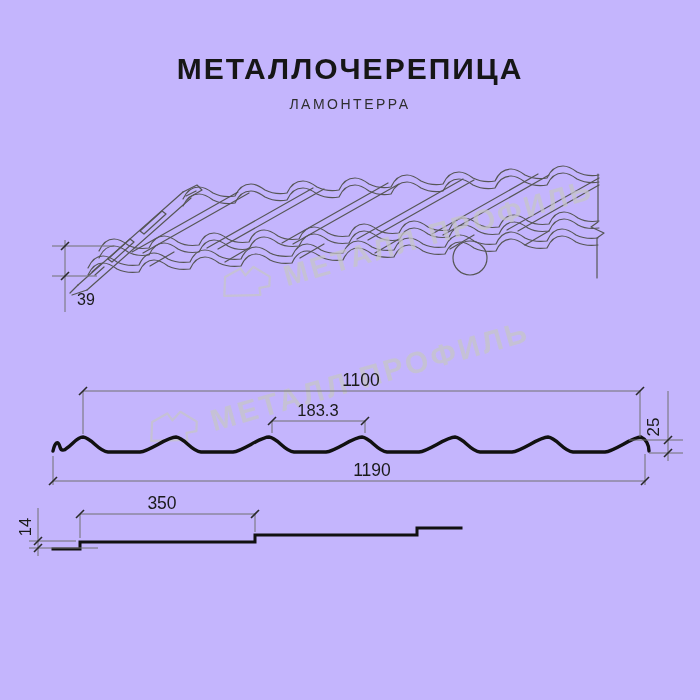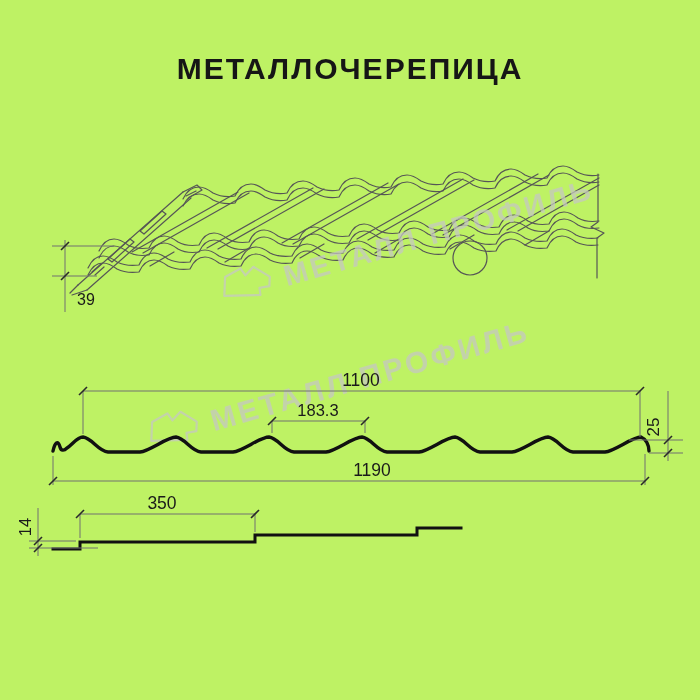--- a/index.html
+++ b/index.html
@@ -1,19 +1,19 @@
 <!DOCTYPE html>
 <html><head>
 <meta charset="utf-8">
 <style>
   html,body{margin:0;padding:0;}
   .page{
     position:relative;
     width:700px;height:700px;
-    background:#bef264;
+    background:#c4b5fd;
     overflow:hidden;
     font-family:"Liberation Sans",sans-serif;
   }
   .header{
     position:absolute;
     top:52px;left:0;right:0;
     text-align:center;
   }
   .title{
     margin:0;
@@ -40,20 +40,21 @@
   .wm-text{fill:#c6c6c6;font-weight:bold;letter-spacing:3px;font-family:"Liberation Sans",sans-serif;}
   .wm-logo{stroke:#c6c6c6;stroke-width:2.2;fill:none;stroke-linejoin:round;}
 </style>
 </head>
 <body>
 
 <div class="page">
 
   <div class="header">
     <h1 class="title">МЕТАЛЛОЧЕРЕПИЦА</h1>
+    <div class="subtitle">ЛАМОНТЕРРА</div>
   </div>
 
   <svg width="700" height="700" viewBox="0 0 700 700">
 
     <g>
 
       <path class="thin" d="M183,199
         c4,-9 10,-12 16,-12 c6,0 10,3 14,6 c8,4 16,4 22,3
         c4,-9 10,-12 16,-12 c6,0 10,3 14,6 c8,4 16,4 22,3
         c4,-9 10,-12 16,-12 c6,0 10,3 14,6 c8,4 16,4 22,3

